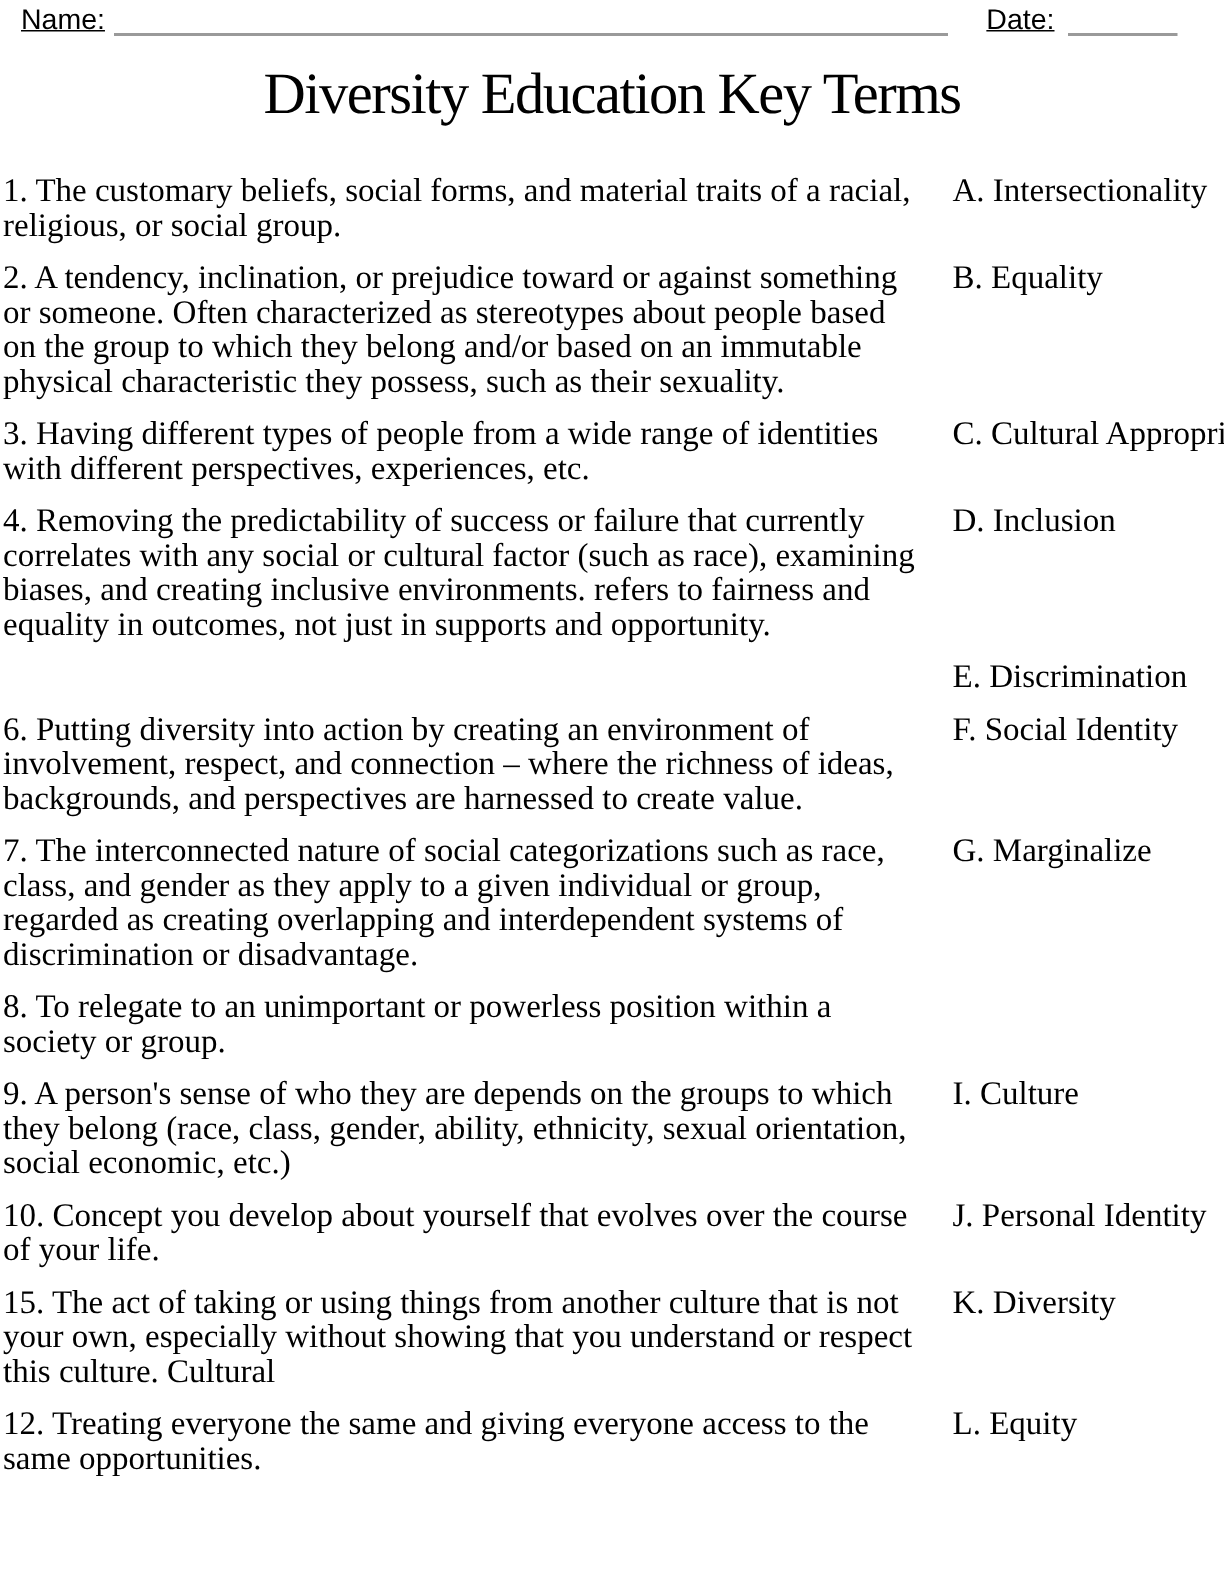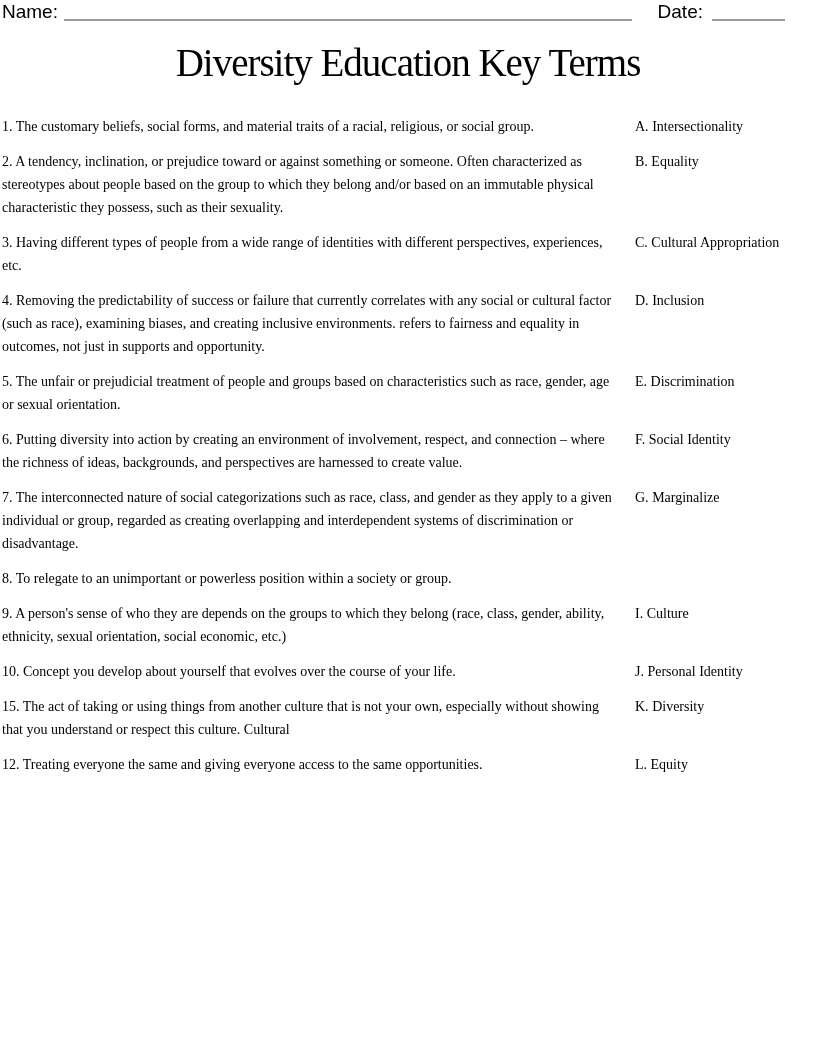--- a/index.html
+++ b/index.html
@@ -13,25 +13,27 @@
   }
   .page {
     width: 816px;
     height: 1056px;
     padding-top: 2px;
   }
 
   
   .topbar {
     display: flex;
+    align-items: flex-end;
     font-family: "Liberation Sans", sans-serif;
     font-size: 19px;
     line-height: 20px;
-    padding: 0 31px 0 2px;
+    padding: 0 31px 0 14px;
     height: 22px;
+    text-decoration: underline;
   }
   .topbar .label { white-space: nowrap; }
   .blank {
     border-bottom: 2px solid #9a9a9a;
     height: 19px;
     display: inline-block;
   }
   .name-blank { flex: 1 1 auto; margin-left: 6px; }
   .date-label { margin-left: 26px; }
   .date-blank { width: 73px; margin-left: 9px; }
@@ -49,21 +51,21 @@
   
   .items {
     margin-top: 20px;
     padding-left: 2px;
   }
   .item-row {
     display: grid;
     grid-template-columns: 610px 1fr;
     column-gap: 23px;
     margin-bottom: 12px;
-    font-size: 14px;
+    font-size: 22px;
     line-height: 23px;
   }
   .definition { grid-column: 1; }
   .term { grid-column: 2; white-space: nowrap; }
 </style>
 </head>
 <body>
 
 <div class="page">
 
@@ -92,21 +94,20 @@
       <div class="definition"><span>3.</span> <span>Having different types of people from a wide range of identities with different perspectives, experiences, etc.</span></div>
       <div class="term"><span>C.</span> <span>Cultural Appropriation</span></div>
     </div>
 
     <div class="item-row">
       <div class="definition"><span>4.</span> <span>Removing the predictability of success or failure that currently correlates with any social or cultural factor (such as race), examining biases, and creating inclusive environments. refers to fairness and equality in outcomes, not just in supports and opportunity.</span></div>
       <div class="term"><span>D.</span> <span>Inclusion</span></div>
     </div>
 
     <div class="item-row">
-      <div class="definition"><span>5.</span> <span>The unfair or prejudicial treatment of people and groups based on characteristics such as race, gender, age or sexual orientation.</span></div>
       <div class="term"><span>E.</span> <span>Discrimination</span></div>
     </div>
 
     <div class="item-row">
       <div class="definition"><span>6.</span> <span>Putting diversity into action by creating an environment of involvement, respect, and connection – where the richness of ideas, backgrounds, and perspectives are harnessed to create value.</span></div>
       <div class="term"><span>F.</span> <span>Social Identity</span></div>
     </div>
 
     <div class="item-row">
       <div class="definition"><span>7.</span> <span>The interconnected nature of social categorizations such as race, class, and gender as they apply to a given individual or group, regarded as creating overlapping and interdependent systems of discrimination or disadvantage.</span></div>

